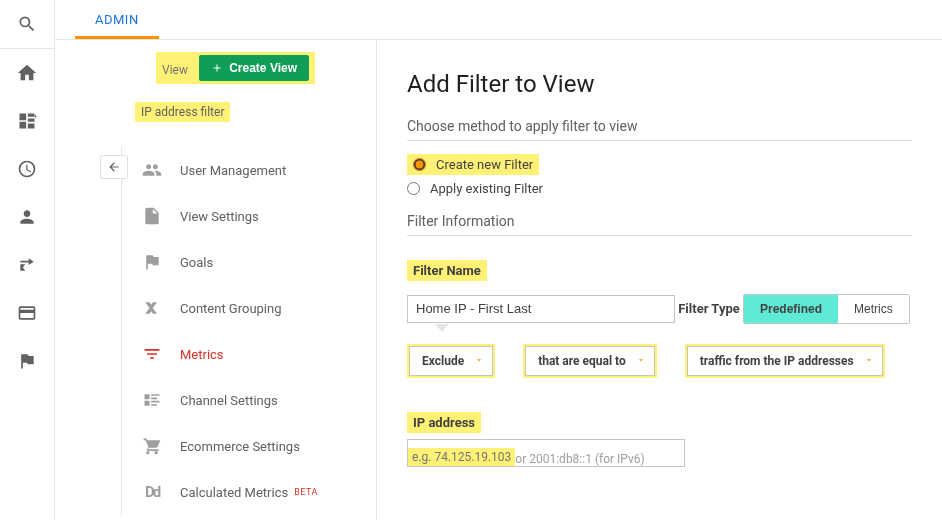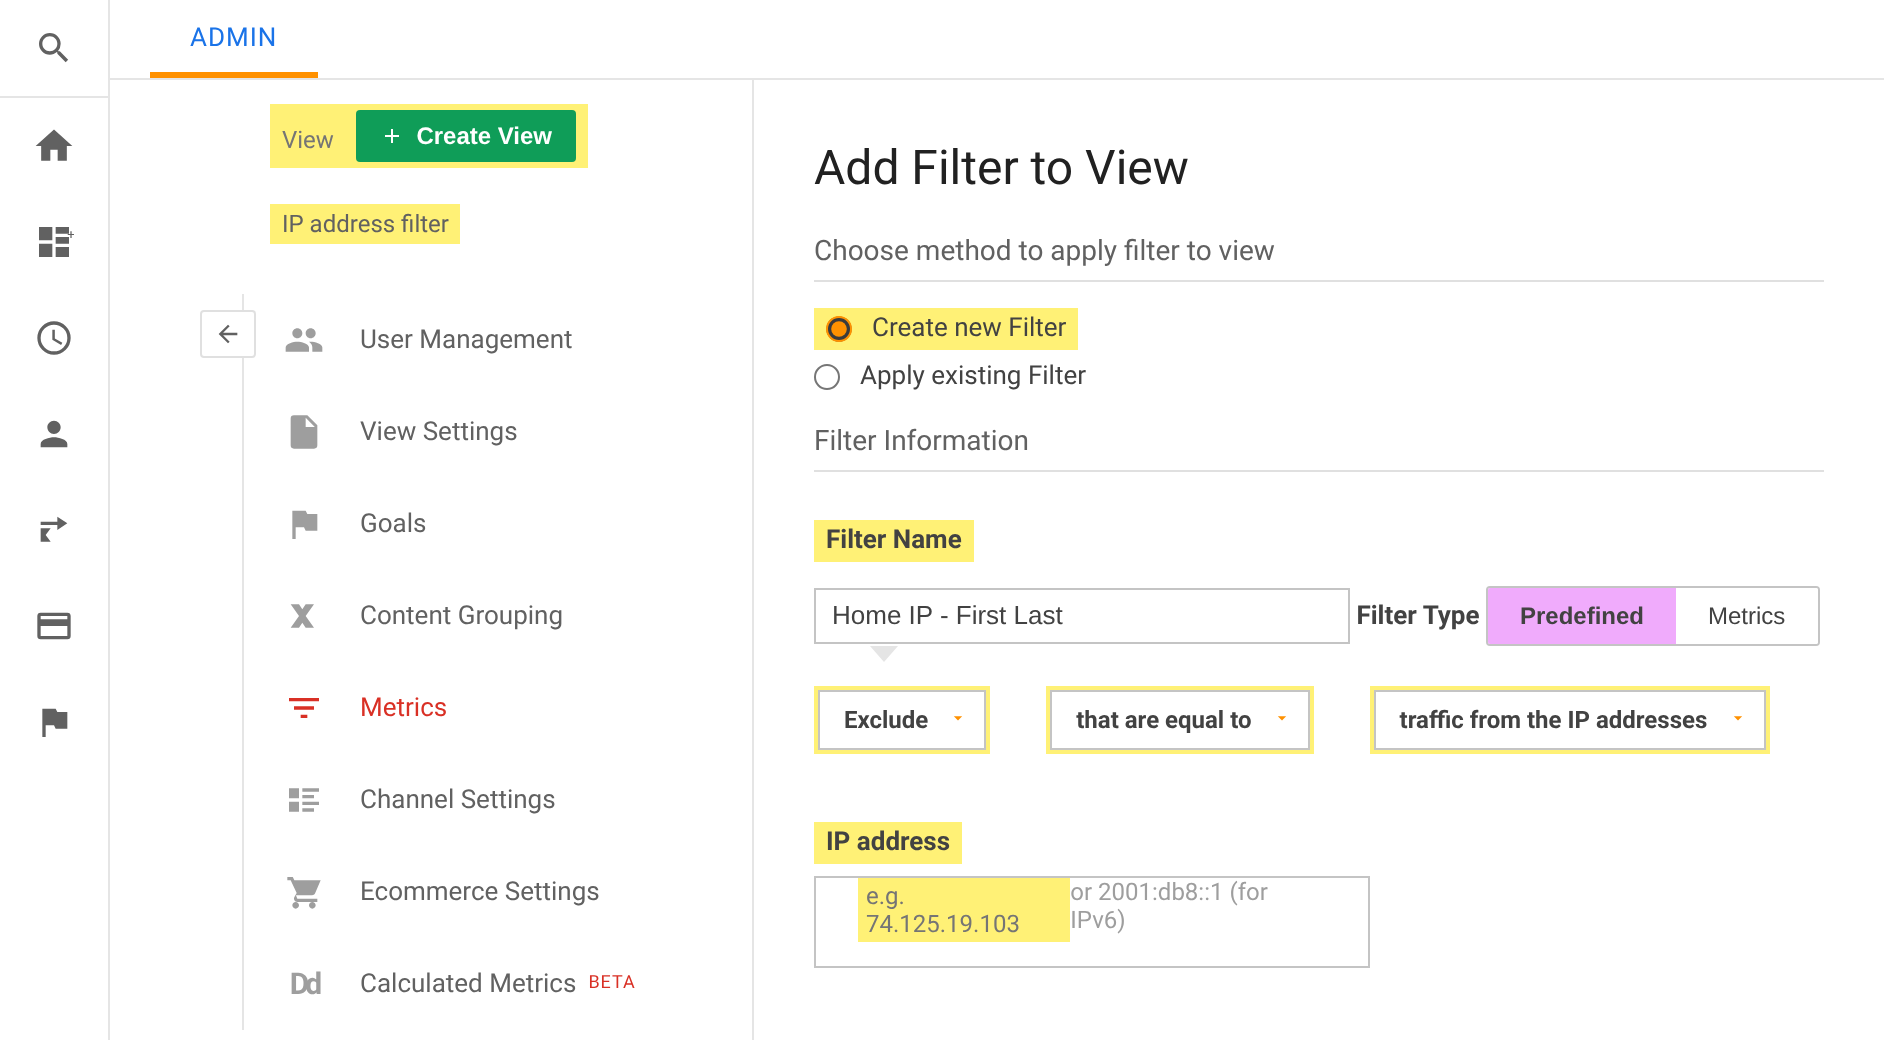--- a/index.html
+++ b/index.html
@@ -17,21 +17,21 @@
   .tabs { display: flex; border-bottom: 1px solid #e5e5e5; padding-left: 20px; text-align: center; }
   .tab { padding: 12px 20px 9px; font-size: 13px; letter-spacing: 0.5px; color: #9e9e9e; cursor: pointer; }
   .tab.active { color: #1a73e8; border-bottom: 3px solid #ff9100; }
 
   .content { flex: 1; display: flex; }
 
   
   .left-col { width: 322px; border-right: 1px solid #e5e5e5; position: relative; }
   .view-header { position: relative; padding: 12px 0 8px 80px; }
   .hl { background: #fff176; display: inline-block; padding: 3px 6px; }
-  .hl-arrow { background: #fff176; display: inline-block; padding: 3px 6px; }
+  .hl-arrow { background: #fff176; display: inline-block; padding: 3px 6px; margin-left: 21px; }
   .view-label { color: #757575; font-size: 12px; margin-right: 8px; }
   .create-view-btn { display: inline-flex; align-items: center; background: #0f9d58; color: #fff; font-weight: 700; font-size: 12px; padding: 6px 12px; border: none; border-radius: 2px; cursor: pointer; }
   .create-view-btn svg { margin-right: 6px; }
   .addr-filter-name { margin: 10px 0 10px 80px; font-size: 12px; color: #616161; }
 
   .back-arrow { position: absolute; left: 45px; top: 115px; width: 28px; height: 24px; border: 1px solid #e0e0e0; border-radius: 2px; background: #fff; display: flex; align-items: center; justify-content: center; cursor: pointer; z-index: 2; }
 
   .menu { margin-left: 66px; margin-top: 25px; border-left: 1px solid #e5e5e5; padding-left: 10px; }
   .menu-item { display: flex; align-items: center; height: 46px; padding: 0 15px 0 10px; cursor: pointer; color: #616161; font-size: 13px; }
   .menu-item svg { fill: #9e9e9e; margin-right: 18px; flex-shrink: 0; }
@@ -47,34 +47,34 @@
 
   .radio-row { display: flex; align-items: center; padding: 3px 0; font-size: 13px; color: #424242; }
   .radio-row input { margin-right: 10px; accent-color: #ff9100; }
   .hl-inline { background: #fff176; padding: 3px 6px; display: inline-flex; align-items: center; }
 
   .field-label { font-size: 13px; font-weight: 700; color: #424242; display: inline-block; margin: 14px 0 6px; }
   .text-input { width: 268px; height: 28px; border: 1px solid #c4c4c4; padding: 0 8px; font-size: 13px; color: #424242; background: #fff; }
 
   .type-toggle { display: inline-flex; border: 1px solid #c4c4c4; border-radius: 2px; overflow: hidden; margin-top: 4px; }
   .type-btn { padding: 7px 16px; font-size: 12px; border: none; background: #fff; cursor: pointer; color: #424242; }
-  .type-btn.active { background: #f0abfc; font-weight: 700; }
+  .type-btn.active { background: #5eead4; font-weight: 700; }
   .toggle-arrow { display: flex; justify-content: flex-start; margin-left: 28px; }
   .triangle-down { width: 0; height: 0; border-left: 7px solid transparent; border-right: 7px solid transparent; border-top: 8px solid #e5e5e5; }
 
   .dropdown-row { display: flex; gap: 28px; margin-top: 12px; flex-wrap: wrap; }
   .dd { display: inline-flex; align-items: center; background: #fff; border: 1px solid #c4c4c4; height: 30px; padding: 0 8px 0 12px; cursor: pointer; font-size: 12px; font-weight: 700; color: #424242; }
   .dd .caret { margin-left: 10px; color: #ff9100; }
   .caret svg { fill: currentColor; }
   .hl-box { background: #fff176; padding: 2px; display: inline-flex; }
 
   .ip-field { margin-top: 20px; }
   .ip-placeholder-part1 { background: #fff176; padding: 2px 4px; color: #757575; font-size: 12px; }
   .ip-rest { color: #9e9e9e; font-size: 12px; margin-left: 0; }
-  .ip-box { width: 278px; height: 46px; border: 1px solid #c4c4c4; display: flex; align-items: flex-start; padding: 0 21px; background: #fff; }
+  .ip-box { width: 278px; height: 28px; border: 1px solid #c4c4c4; display: flex; align-items: flex-end; padding: 0 0; background: #fff; }
 </style>
 </head>
 <body>
 
 <div class="rail">
   <div class="rail-item">
     <svg width="20" height="20" viewBox="0 0 24 24">
         <path d="M15.5 14h-.79l-.28-.27A6.471 6.471 0 0016 9.5 6.5 6.5 0 109.5 16c1.61 0 3.09-.59 4.23-1.57l.27.28v.79l5 4.99L20.49 19l-4.99-5zm-6 0C7.01 14 5 11.99 5 9.5S7.01 5 9.5 5 14 7.01 14 9.5 11.99 14 9.5 14z"></path>
       </svg>
   </div>

